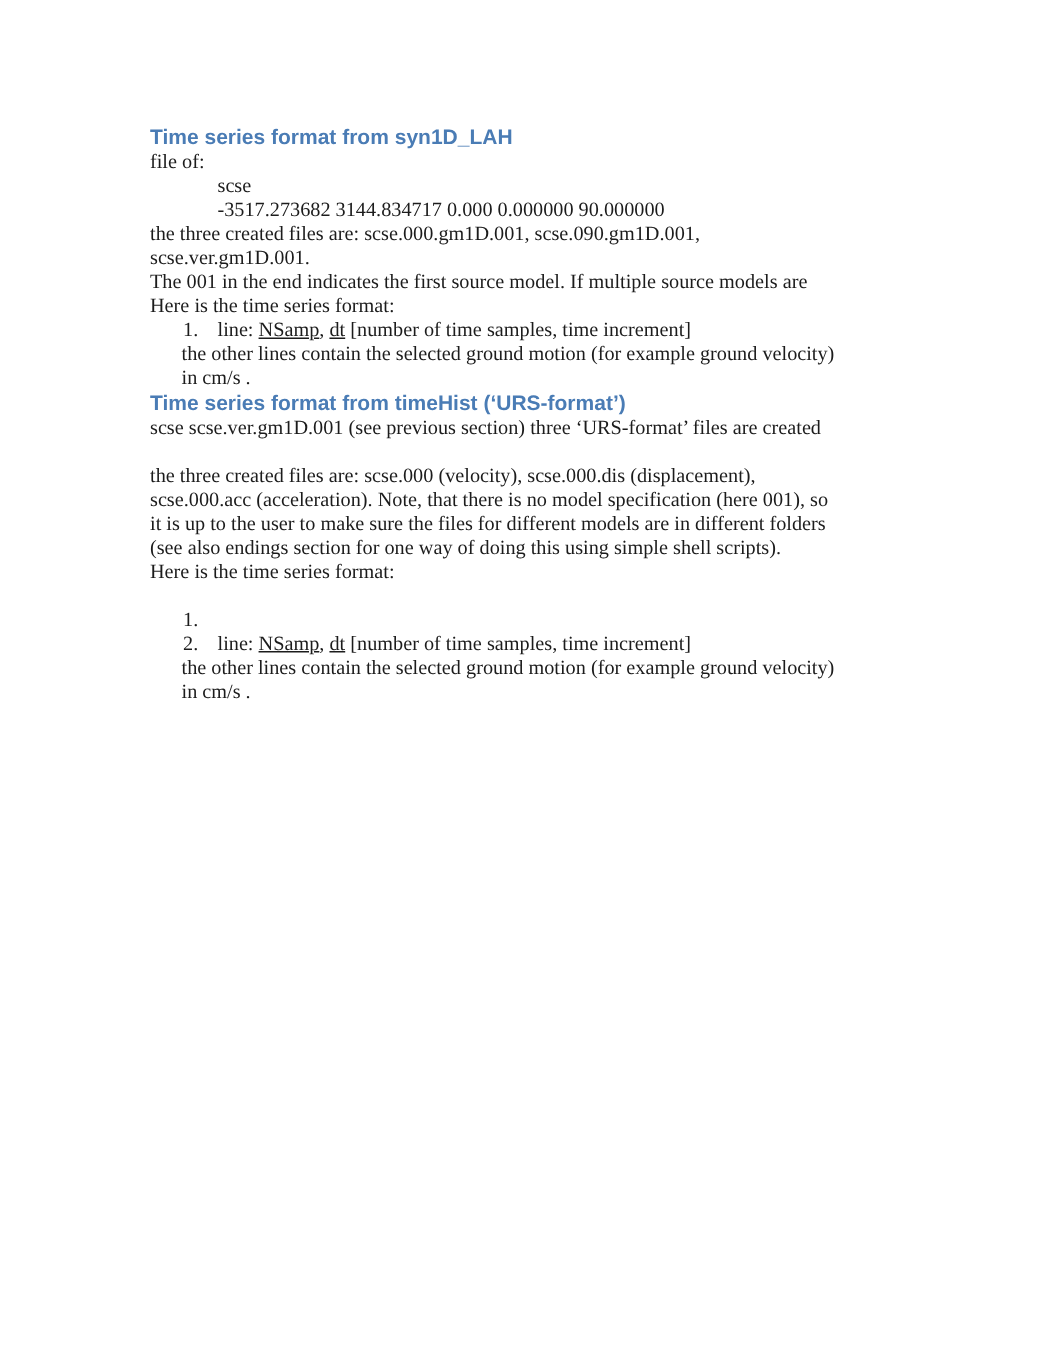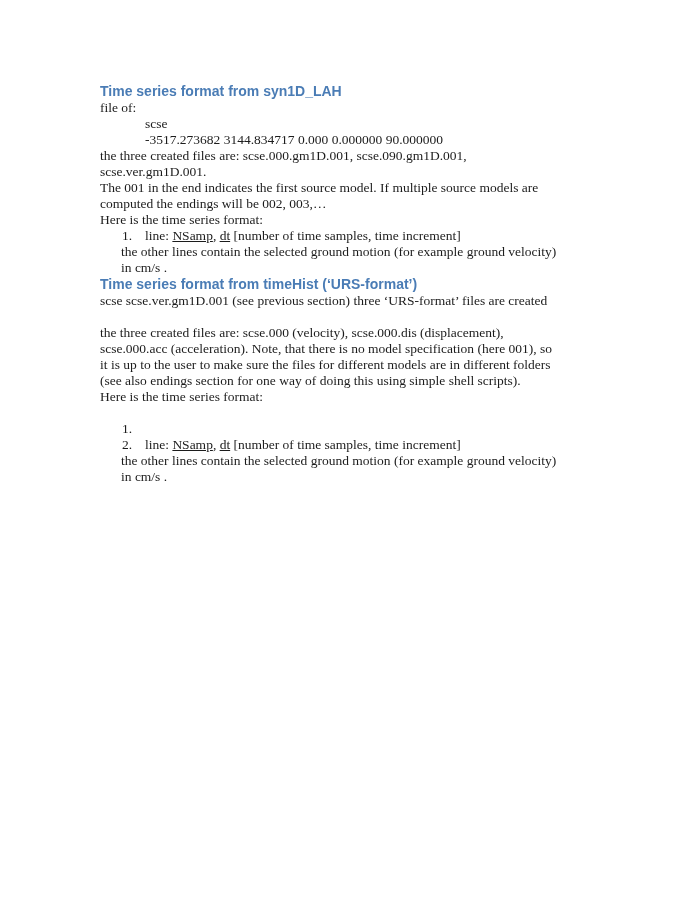--- a/index.html
+++ b/index.html
@@ -76,21 +76,20 @@
           <div class="tline">file of:</div>
         </div>
       <div class="code-indent">
           <div class="tline">scse</div>
           <div class="tline">-3517.273682 3144.834717 0.000 0.000000 90.000000</div>
         </div>
       <div>
           <div class="tline">the three created files are: scse.000.gm1D.001, scse.090.gm1D.001,</div>
           <div class="tline">scse.ver.gm1D.001.</div>
           <div class="tline">The 001 in the end indicates the first source model. If multiple source models are</div>
-          <div class="tline">computed the endings will be 002, 003,…</div>
           <div class="tline">Here is the time series format:</div>
         </div>
       <div>
           <div class="list-row tline"><span class="list-marker">1.</span><span><span>line: </span><span class="u">NSamp</span><span>, </span><span class="u">dt</span><span> [number of time samples, time increment]</span></span></div>
         </div>
       <div class="note-indent">
           <div class="tline">the other lines contain the selected ground motion (for example ground velocity)</div>
           <div class="tline">in cm/s .</div>
         </div>
     </section>

